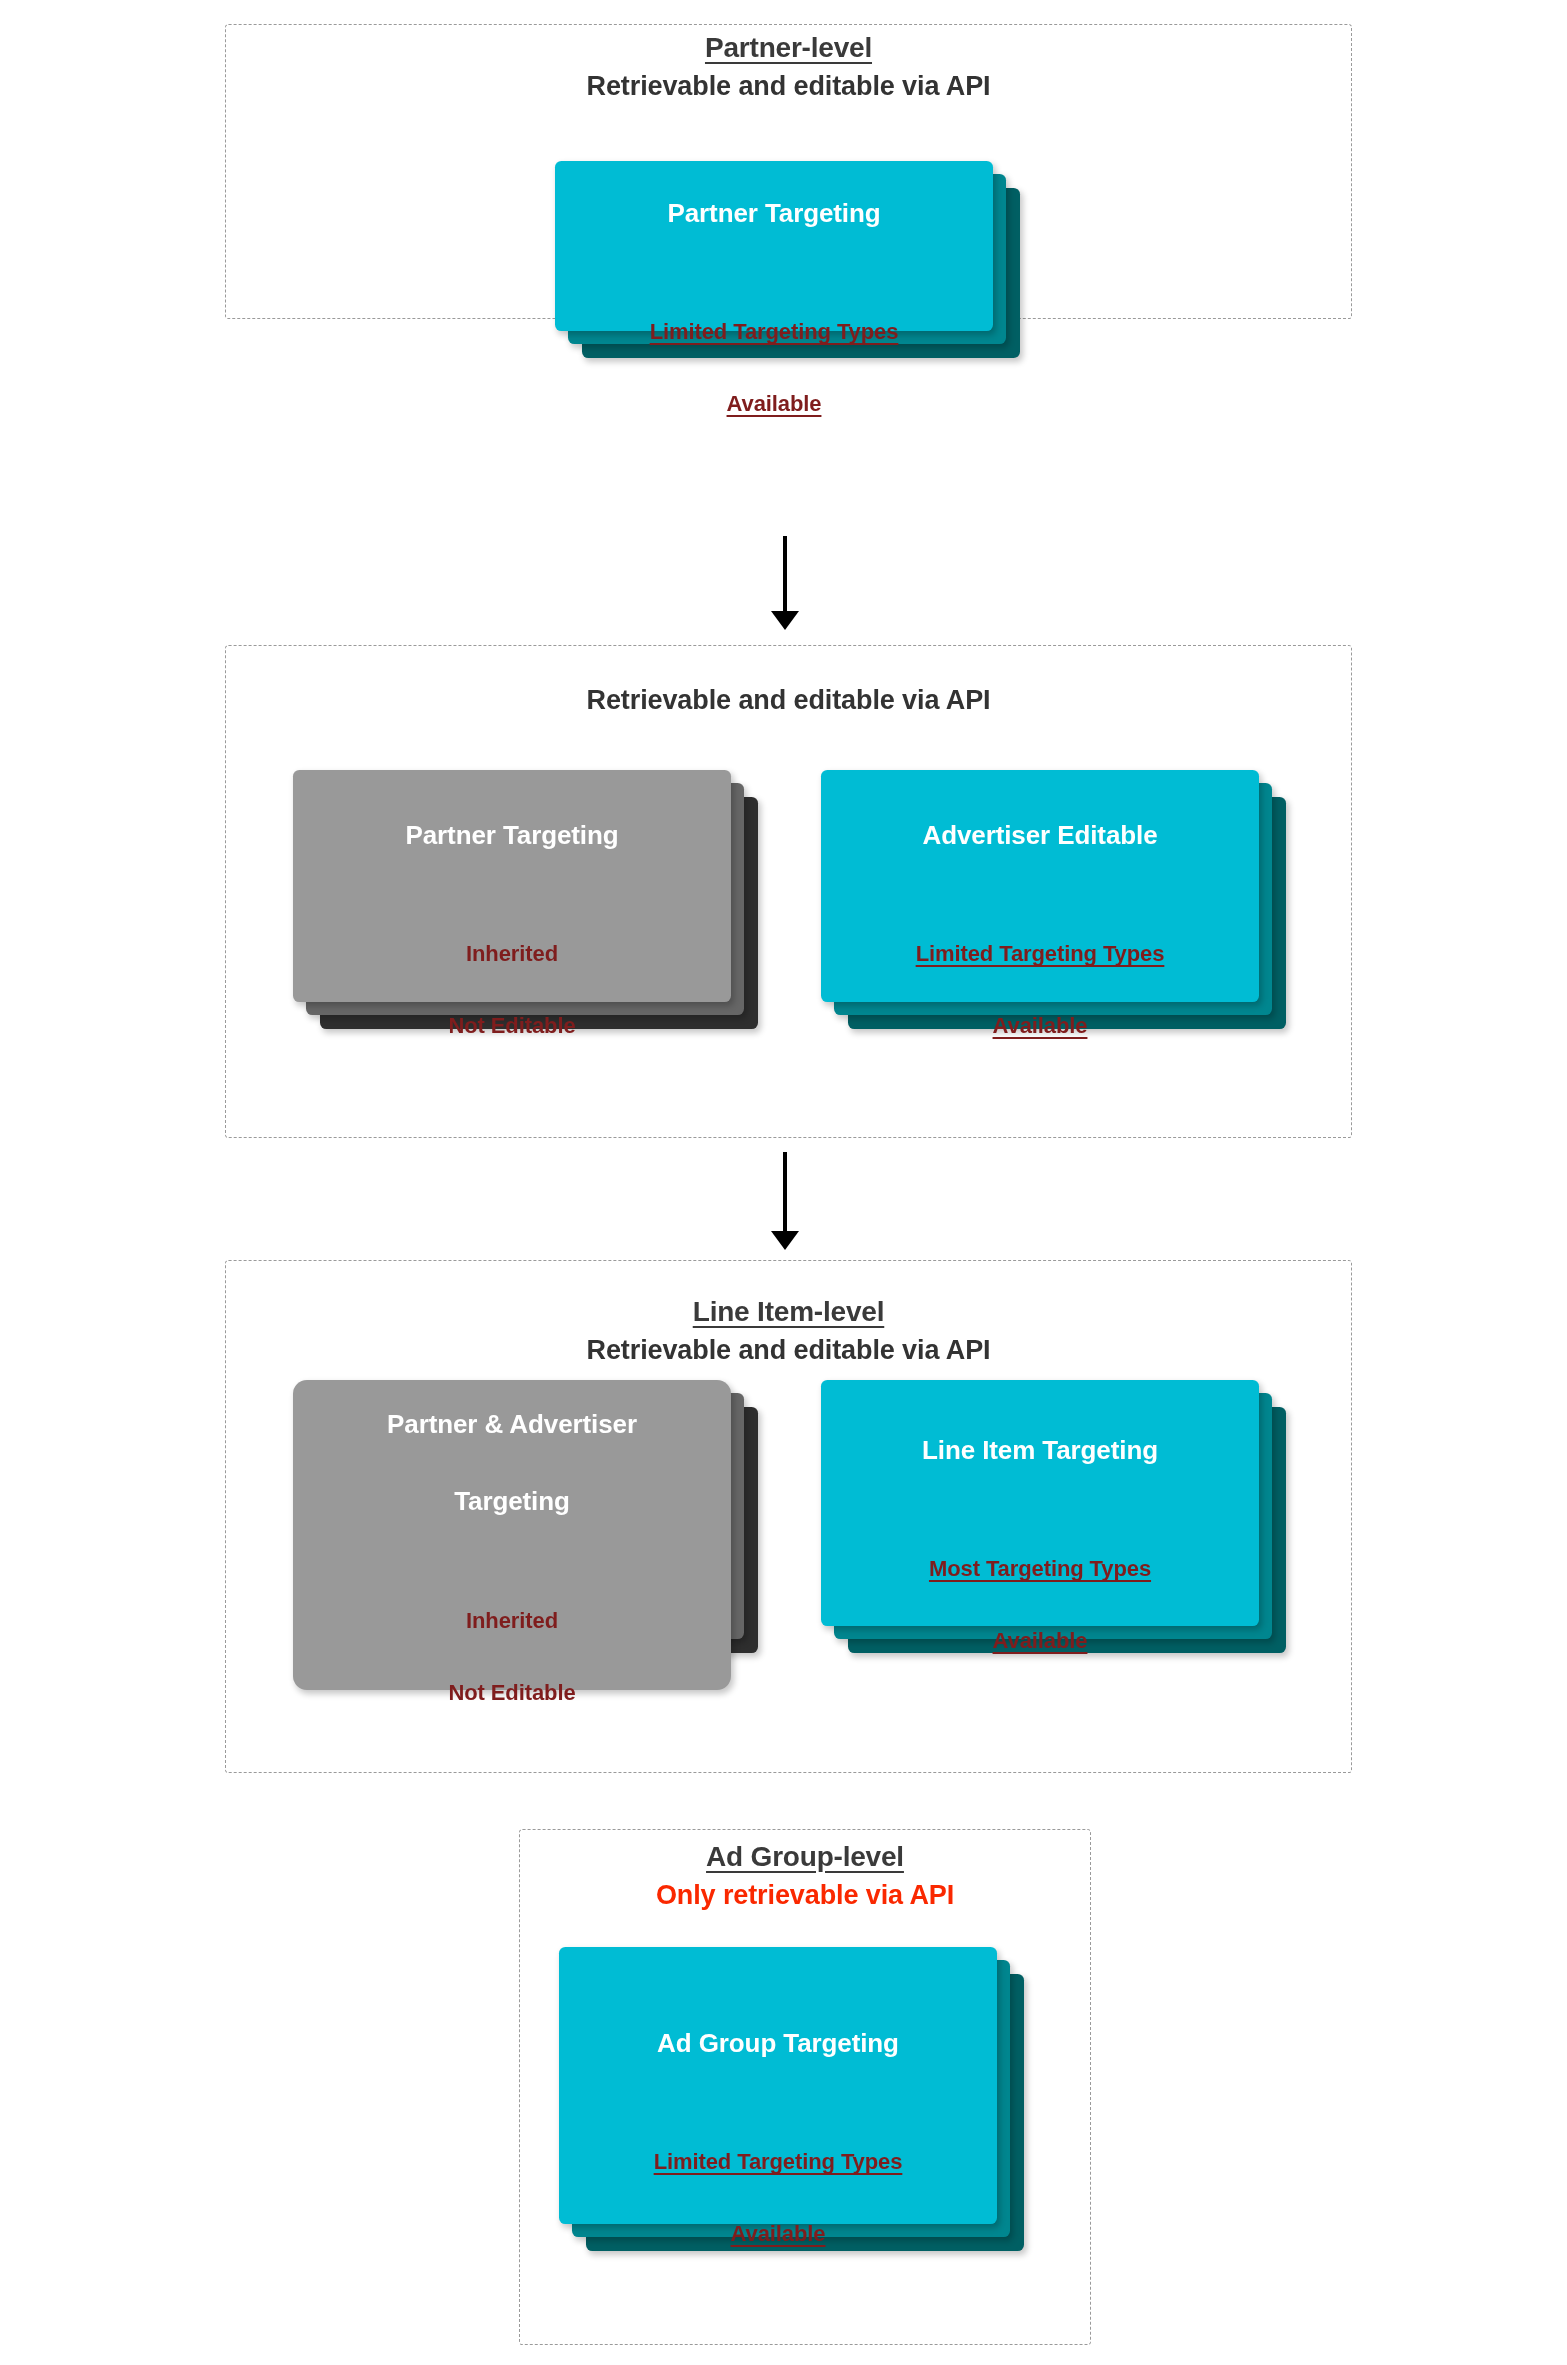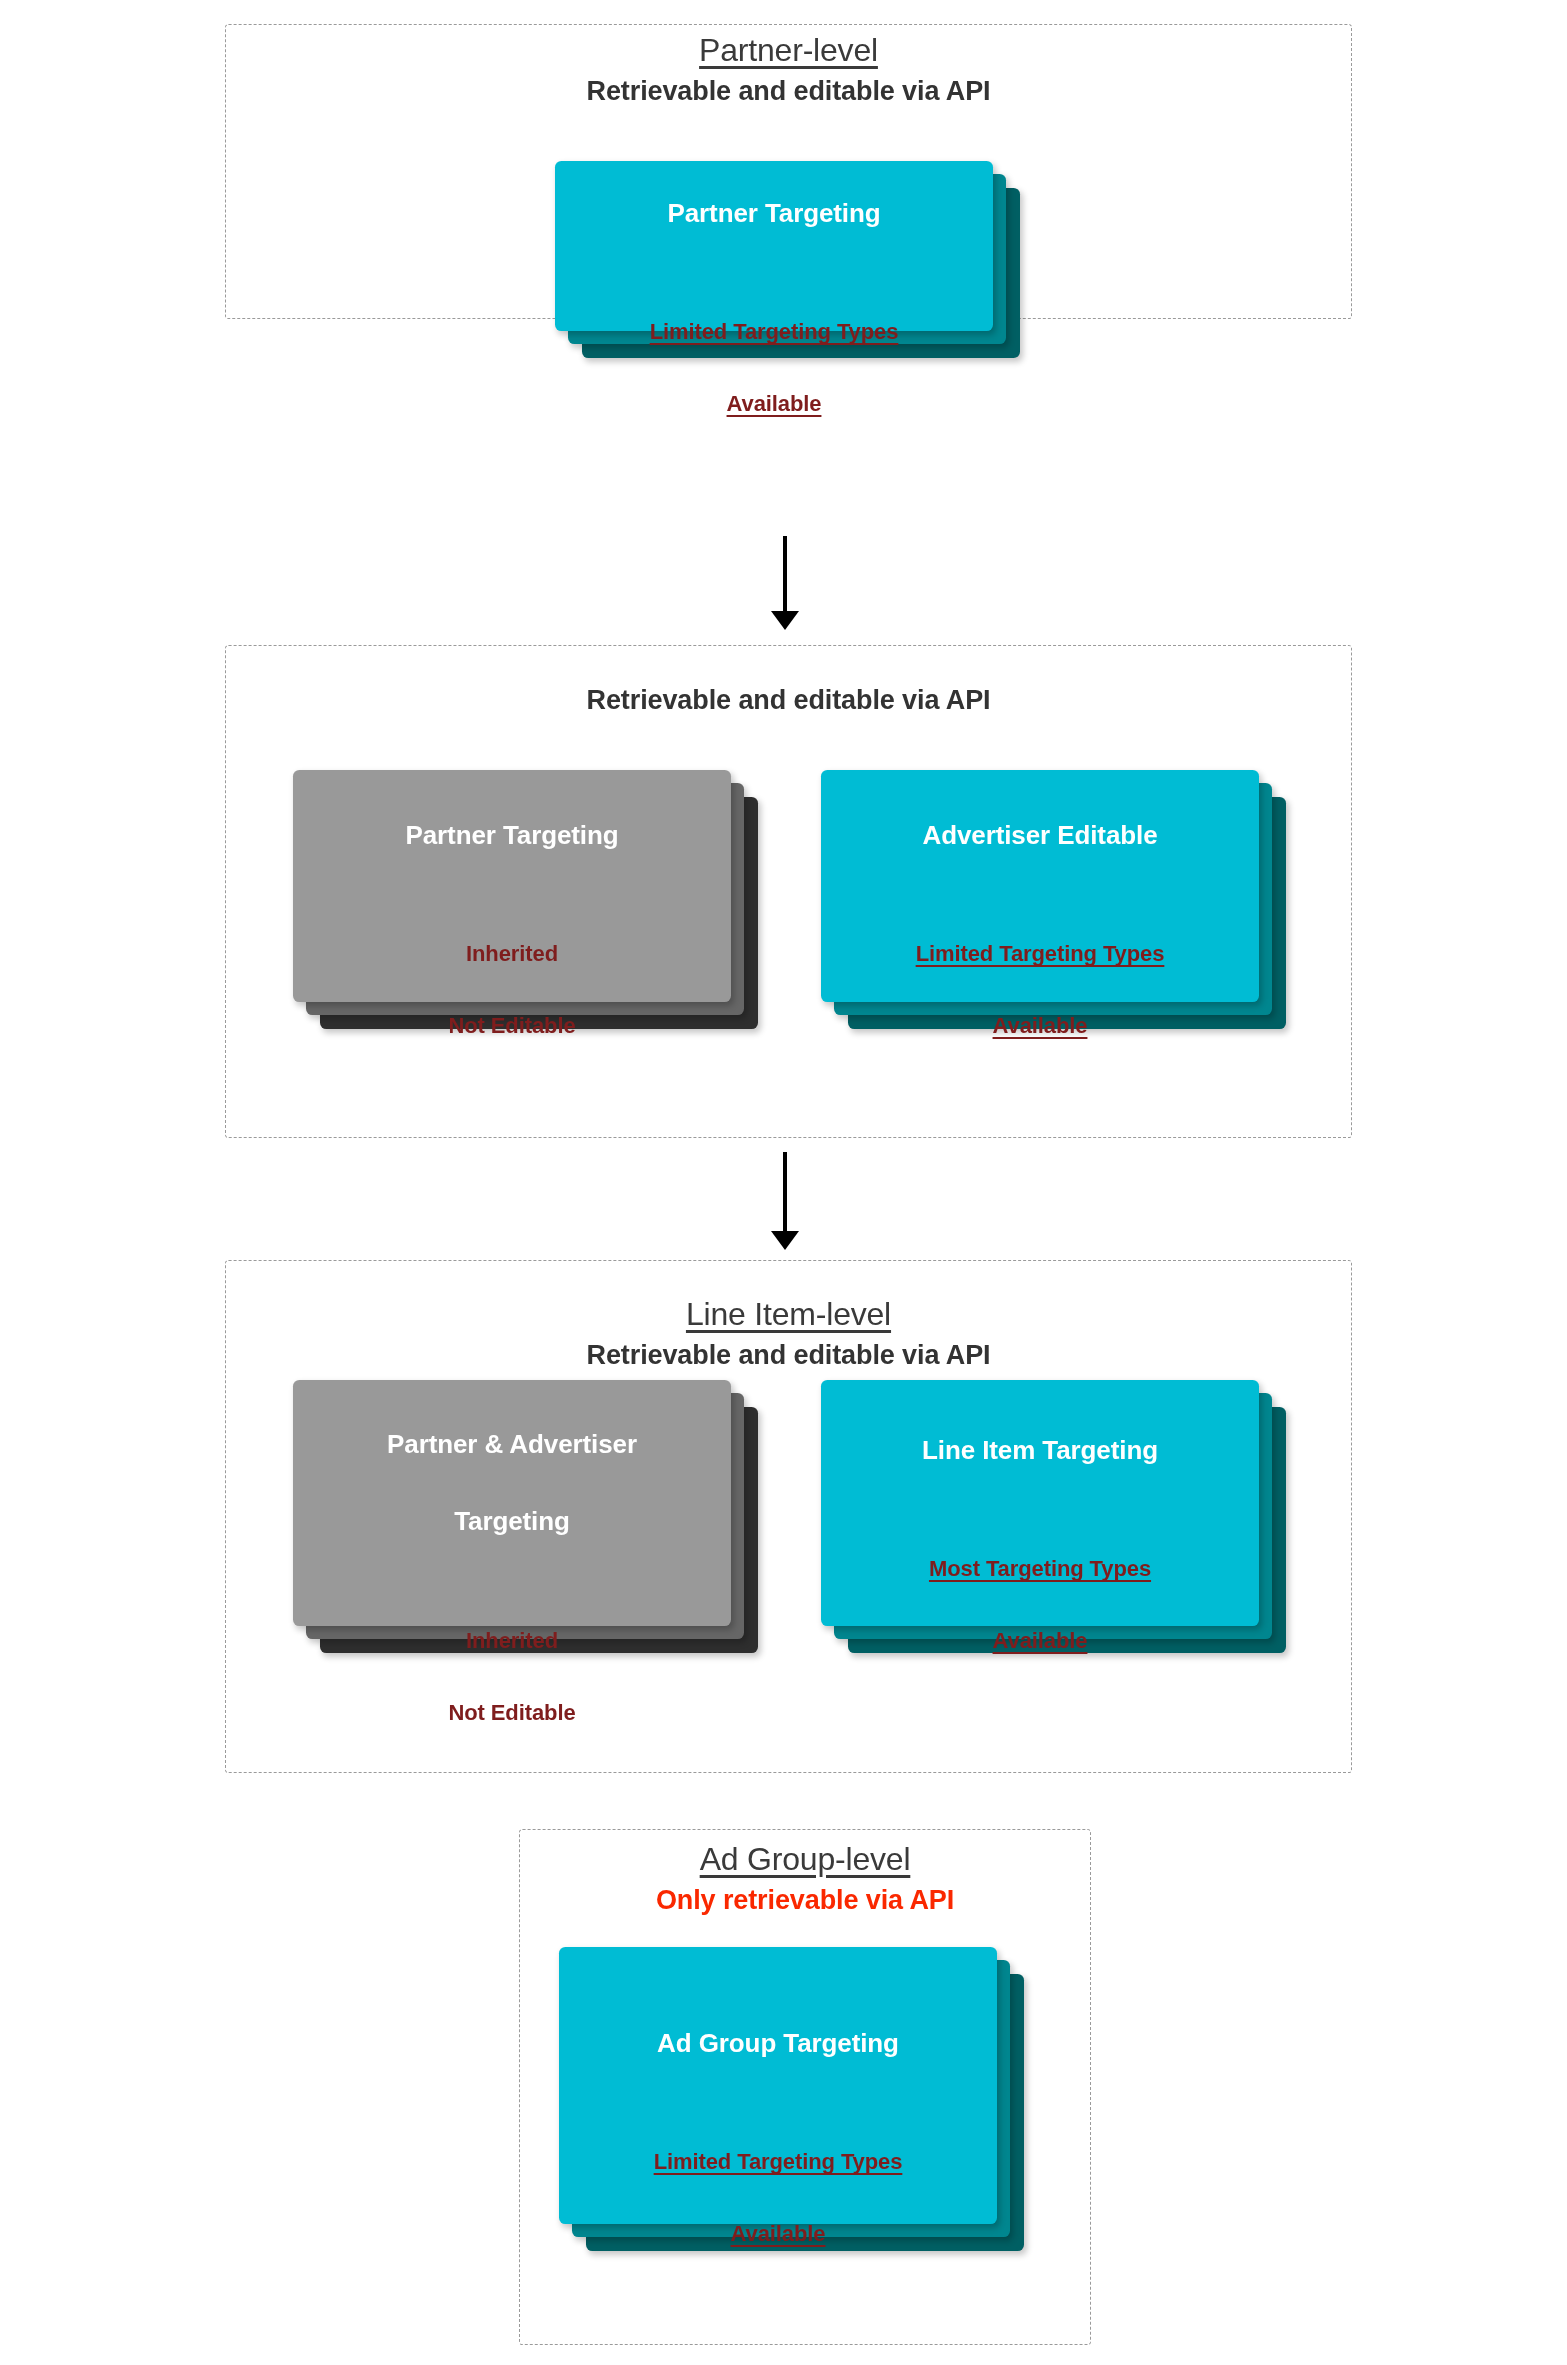--- a/index.html
+++ b/index.html
@@ -31,22 +31,22 @@
 
   .level-heading {
     position: absolute;
     left: 0;
     right: 0;
     text-align: center;
     pointer-events: none;
   }
   .level-name {
     display: block;
-    font-size: 32px;
-    font-weight: 400;
+    font-size: 28px;
+    font-weight: 700;
     color: #3a3a3a;
     text-decoration: underline;
     text-underline-offset: 4.5px;
     line-height: 1.22;
     letter-spacing: -0.2px;
   }
   .level-api {
     display: block;
     font-size: 27px;
     font-weight: 700;
@@ -197,21 +197,21 @@
   <div class="level-box" style="left:225px; top:1260px; width:1127px; height:513px;"></div>
 
   <div class="level-heading" style="left:225px; top:1295px; width:1127px;">
     <span class="level-name">Line Item-level</span>
     <span class="level-api">Retrievable and editable via API</span>
   </div>
 
   <div class="stack" style="left:293px; top:1380px; width:464px; height:272px;">
     <div class="sheet back" style="width:438px; height:246px; background:#2e2e2e;"></div>
     <div class="sheet mid" style="width:438px; height:246px; background:#666666;"></div>
-    <div class="sheet front" style="width:438px; height:246px; background:#999999; padding-top:48px;">
+    <div class="sheet front" style="width:438px; height:310px; background:#999999; padding-top:28px;border-radius:14px;">
       <div class="card-title">Partner &amp; Advertiser</div>
       <div class="card-title">Targeting</div>
       <div style="height:16px;"></div>
       <div class="card-sub">Inherited</div>
       <div class="card-sub">Not Editable</div>
     </div>
   </div>
 
   <div class="stack" style="left:821px; top:1380px; width:464px; height:272px;">
     <div class="sheet back" style="width:438px; height:246px; background:#005f63;"></div>

